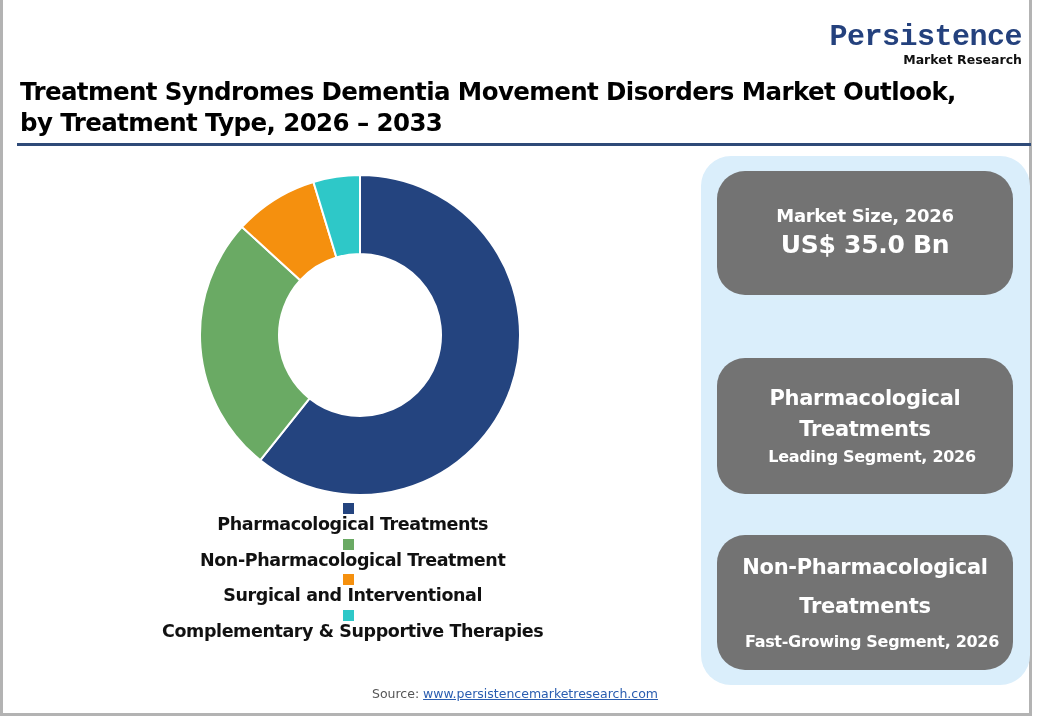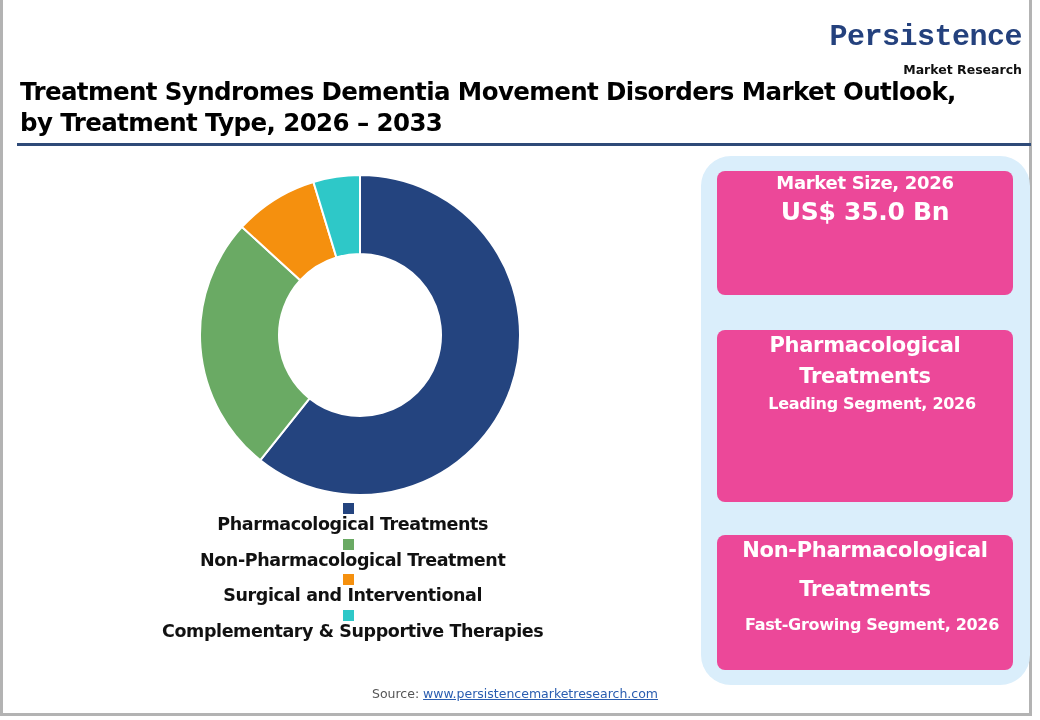--- a/index.html
+++ b/index.html
@@ -1,29 +1,29 @@
 <!DOCTYPE html>
 <html><head>
 <meta charset="utf-8">
 <style>
   html,body{margin:0;padding:0;}
   body{width:1040px;height:720px;background:#ffffff;position:relative;overflow:hidden;font-family:"Liberation Sans","DejaVu Sans",sans-serif;}
   .frame{position:absolute;left:0;top:0;width:1032px;height:716px;border-left:3px solid #b3b3b3;border-right:3px solid #b3b3b3;border-bottom:3px solid #b3b3b3;box-sizing:border-box;}
   .logo{position:absolute;right:18px;top:22px;text-align:right;}
   .logo .brand{font-family:Liberation Mono, monospace;font-weight:bold;font-size:30px;color:#24417d;letter-spacing:-0.5px;line-height:30px;}
-  .logo .sub{font-family:"DejaVu Sans",sans-serif;font-weight:bold;font-size:12.5px;color:#111;line-height:14px;margin-top:11px;}
+  .logo .sub{font-family:"DejaVu Sans",sans-serif;font-weight:bold;font-size:12.5px;color:#111;line-height:14px;margin-top:1px;}
   .title{position:absolute;left:20px;top:76px;font-weight:bold;font-size:24.5px;line-height:31px;color:#000;font-family:"DejaVu Sans",sans-serif;letter-spacing:-0.6px;}
   .rule{position:absolute;left:17px;top:143px;width:1014px;height:3px;background:#2e4a78;}
   .donut{position:absolute;left:199px;top:174px;width:322px;height:322px;}
   .legend{position:absolute;left:162px;top:503px;}
   .legend-item{display:flex;align-items:center;height:35.5px;flex-direction:column;}
   .swatch{width:11px;height:11px;margin-right:8px;}
   .legend-label{font-family:"DejaVu Sans",sans-serif;font-weight:bold;font-size:17.5px;color:#111;letter-spacing:-0.4px;}
   .panel{position:absolute;left:701px;top:156px;width:329px;height:529px;background:#daeefb;border-radius:30px;}
-  .card{position:absolute;left:717px;width:296px;background:#ec4899;border-radius:8px;color:#fff;text-align:center;display:flex;flex-direction:column;font-family:"DejaVu Sans",sans-serif;font-weight:bold;}
+  .card{position:absolute;left:717px;width:296px;background:#737373;border-radius:28px;color:#fff;text-align:center;display:flex;flex-direction:column;justify-content:center;font-family:"DejaVu Sans",sans-serif;font-weight:bold;}
   .card .t1{font-size:18px;line-height:24px;letter-spacing:-0.3px;}
   .card .big{font-size:25px;line-height:34px;letter-spacing:-0.3px;}
   .card .seg{font-size:21px;line-height:31px;letter-spacing:-0.3px;}
   .card .sm{font-size:16px;line-height:24px;letter-spacing:-0.3px;margin-left:14px;}
   .source{position:absolute;left:0;width:1030px;top:686px;text-align:center;font-family:"DejaVu Sans",sans-serif;font-size:12.5px;color:#555;}
   .source a{color:#2a5db0;text-decoration:underline;}
 </style>
 </head>
 <body>
 
@@ -66,21 +66,21 @@
   </div>
 </div>
 
 <div class="panel"></div>
 
 <div class="card" style="top:171px;height:124px;">
   <div class="t1">Market Size, 2026</div>
   <div class="big">US$ 35.0 Bn</div>
 </div>
 
-<div class="card" style="top:330px;height:172px;">
+<div class="card" style="top:358px;height:136px;">
   <div class="seg">Pharmacological</div>
   <div class="seg">Treatments</div>
   <div class="sm">Leading Segment, 2026</div>
 </div>
 
 <div class="card" style="top:535px;height:135px;gap:8px;">
   <div class="seg">Non-Pharmacological</div>
   <div class="seg">Treatments</div>
   <div class="sm">Fast-Growing Segment, 2026</div>
 </div>

